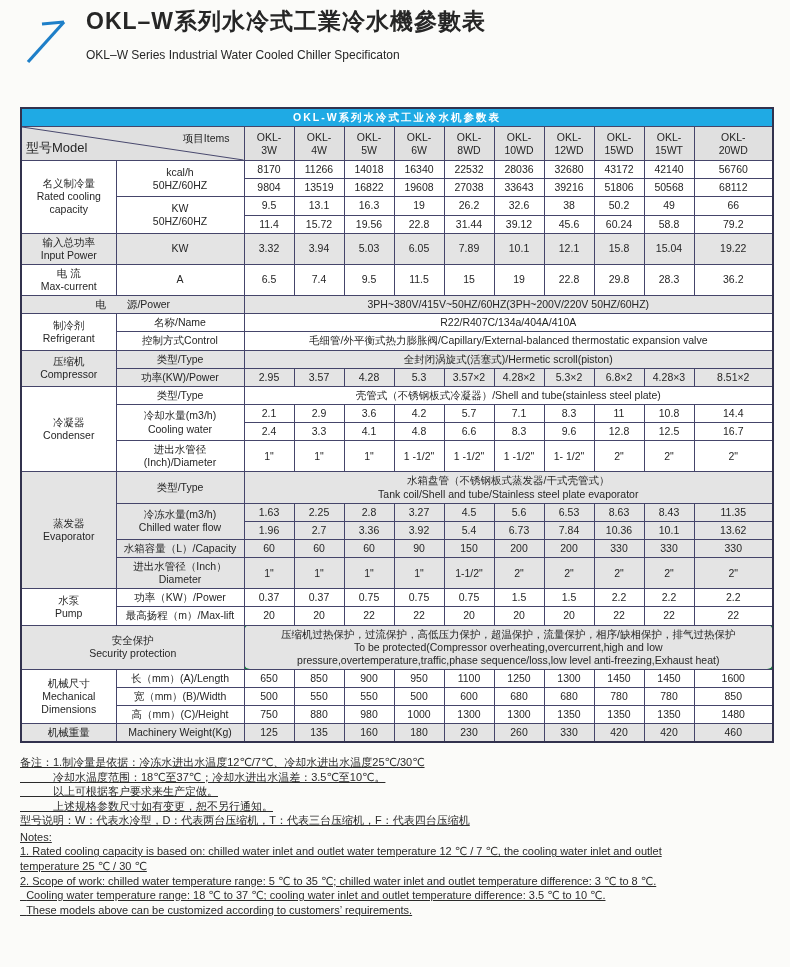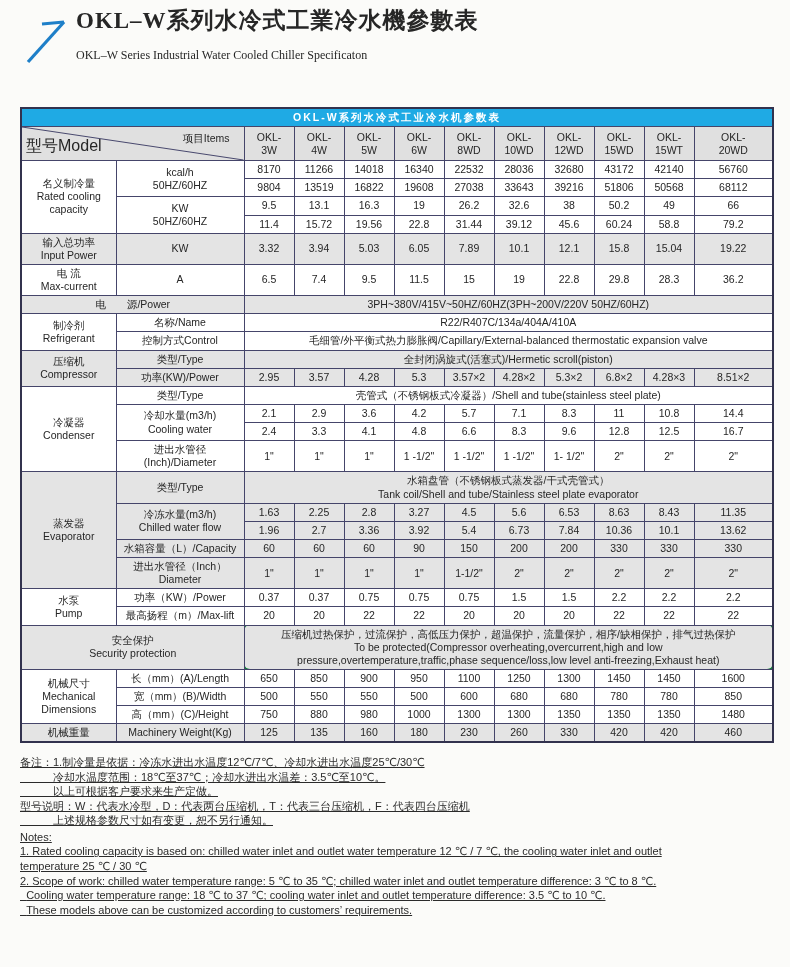--- a/index.html
+++ b/index.html
@@ -7,42 +7,42 @@
     --band:#e4e4e4; --hdr:#e0e0e0; --txt:#262626;
   }
   *{box-sizing:border-box;}
   html,body{margin:0;padding:0;}
   body{
     width:790px;height:967px;background:#fbfbf9;color:var(--txt);
     font-family:"Liberation Sans","DejaVu Sans",sans-serif;overflow:hidden;
   }
   .page{padding:8px 20px 0 20px;}
   
-  .page-header{display:flex;align-items:flex-start;margin-bottom:10px;font-family:Liberation Serif, serif;}
+  .page-header{display:flex;align-items:flex-start;gap:10px;margin-bottom:10px;}
   .logo{flex:0 0 56px;padding-top:6px;}
   .titles{line-height:1.15;}
   .title-zh{font-size:23px;font-weight:bold;letter-spacing:1px;}
   .title-en{font-size:12px;margin-top:15px;font-weight:500;}
   
   table.spec{border-collapse:collapse;table-layout:fixed;width:750px;
     border:2px solid var(--border-dark);background:#15803d;margin-top:37px;}
   table.spec td{border:1px solid var(--border);font-size:10.5px;text-align:center;
     padding:2px 1px;line-height:1.25;vertical-align:middle;overflow:hidden;}
   td.titlebar{background:var(--blue);color:#fff;font-size:17px;font-weight:bold;
     letter-spacing:2px;padding:4px 0;border:1px solid var(--border-dark);}
   tr.hdr td{background:var(--hdr);font-size:10.5px;}
   tr.g td{background:var(--band);}
   tr.w td{background:#fff;}
   td.group{font-size:10.5px;}
   td.item{font-size:10.5px;}
   td.val{font-size:10.5px;}
   td.span-val{font-size:10.5px;}
   td.sec{text-align:left;padding:3px 6px;font-size:10.3px;line-height:1.35;border-radius:6px;}
   td.corner{position:relative;padding:0;height:34px;}
-  .corner-model{position:absolute;left:4px;bottom:4px;font-size:16px;}
+  .corner-model{position:absolute;left:4px;bottom:4px;font-size:13px;}
   .corner-items{position:absolute;right:14px;top:5px;font-size:10.5px;}
   .corner svg{position:absolute;left:0;top:0;width:100%;height:100%;}
   
   .notes{margin-top:12px;font-size:11px;line-height:1.32;color:#2b2b2b;text-decoration:underline;}
   .note-line{white-space:pre-wrap;}
 </style>
 </head>
 <body>
 
 <div class="page">
@@ -392,22 +392,22 @@
           <td class="val"><span>420</span></td>
           <td class="val"><span>460</span></td>
         </tr>
       </tbody>
   </table>
 
   <div class="notes" id="notes-zh">
       <div class="note-line">备注：1.制冷量是依据：冷冻水进出水温度12℃/7℃、冷却水进出水温度25℃/30℃</div>
       <div class="note-line">　　　冷却水温度范围：18℃至37℃；冷却水进出水温差：3.5℃至10℃。</div>
       <div class="note-line">　　　以上可根据客户要求来生产定做。</div>
+      <div class="note-line">　　　上述规格参数尺寸如有变更，恕不另行通知。</div>
       <div class="note-line">型号说明：W：代表水冷型，D：代表两台压缩机，T：代表三台压缩机，F：代表四台压缩机</div>
-      <div class="note-line">　　　上述规格参数尺寸如有变更，恕不另行通知。</div>
     </div>
   <div class="notes" style="margin-top:2px" id="notes-en">
       <div class="note-line">Notes:</div>
       <div class="note-line">1. Rated cooling capacity is based on: chilled water inlet and outlet water temperature 12 ℃ / 7 ℃, the cooling water inlet and outlet</div>
       <div class="note-line">temperature 25 ℃ / 30 ℃</div>
       <div class="note-line">2. Scope of work: chilled water temperature range: 5 ℃ to 35 ℃; chilled water inlet and outlet temperature difference: 3 ℃ to 8 ℃.</div>
       <div class="note-line">  Cooling water temperature range: 18 ℃ to 37 ℃; cooling water inlet and outlet temperature difference: 3.5 ℃ to 10 ℃.</div>
       <div class="note-line">  These models above can be customized according to customers’ requirements.</div>
     </div>
 

